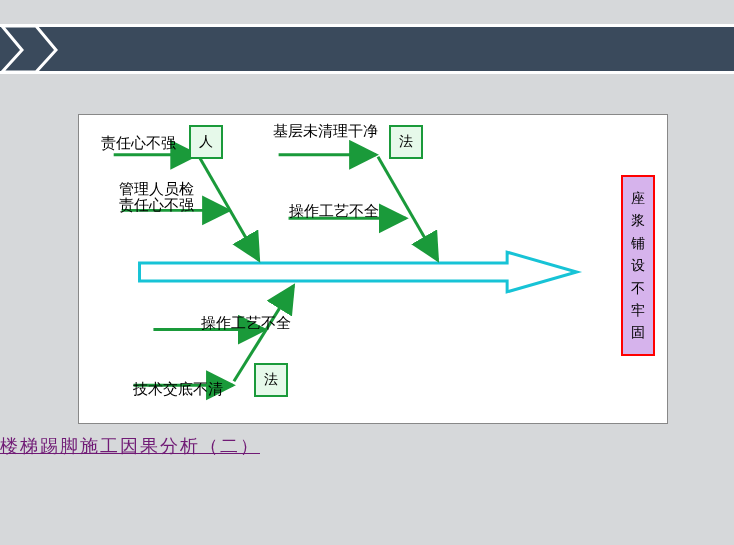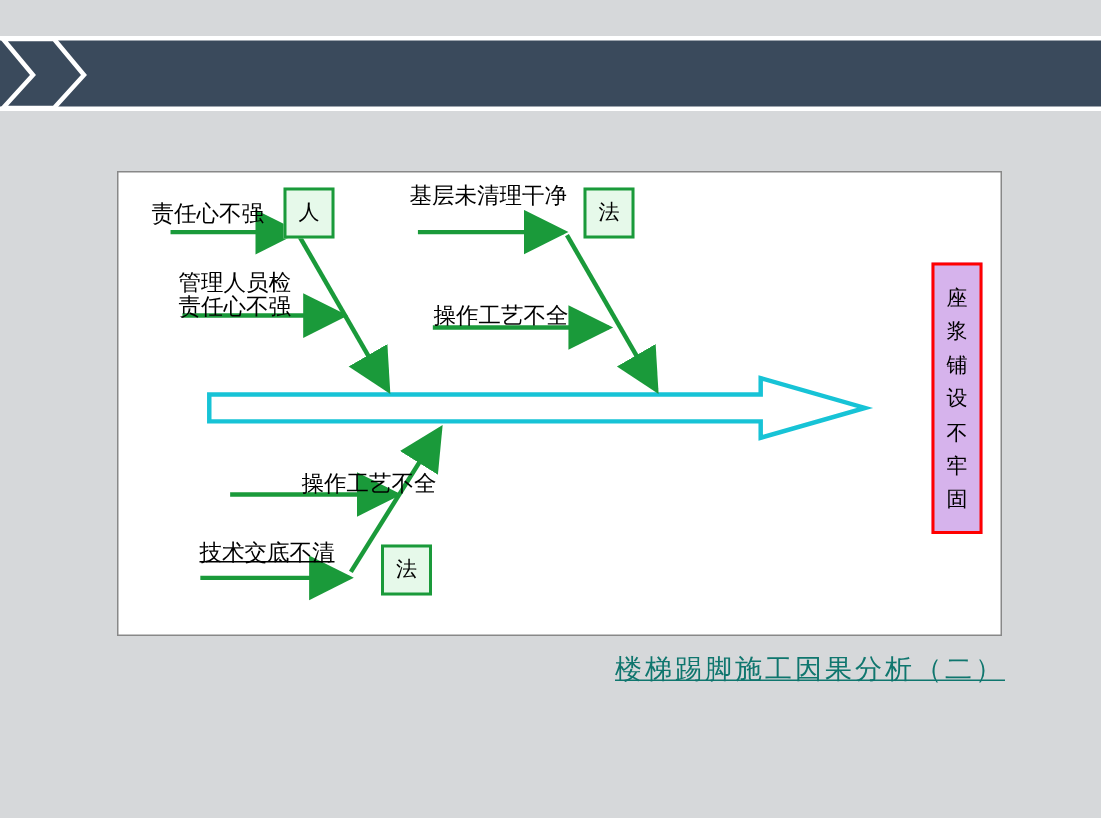--- a/index.html
+++ b/index.html
@@ -67,23 +67,23 @@
     font-size: 14px;
     text-align: center;
     line-height: 1.6;
   }
   .effect-box span { display: block; }
   .caption {
     position: absolute;
     top: 434px;
     left: 0;
     width: 670px;
-    text-align: right;
+    text-align: left;
     font-size: 18px;
-    color: #0f766e;
+    color: #701a75;
     text-decoration: underline;
     letter-spacing: 2px;
   }
 </style>
 </head>
 <body>
 
 <div class="header-band"></div>
 <svg class="header-chevron" width="80" height="60">
   <polygon points="2,26 36,26 56,50 36,72 2,72 22,50" fill="#3a4a5c" stroke="#fff" stroke-width="3" transform="translate(0,-20)"></polygon>
@@ -122,21 +122,21 @@
   <div class="cat-box" style="top:248px; left:175px;">
     <span>法</span>
   </div>
 
   <div class="label" style="top:18px; left:22px;">责任心不强</div>
   <div class="label" style="top:64px; left:40px;">管理人员检</div>
   <div class="label" style="top:80px; left:40px;">责任心不强</div>
   <div class="label" style="top:7px; left:194px;font-family:Liberation Serif, serif;">基层未清理干净</div>
   <div class="label" style="top:86px; left:210px;">操作工艺不全</div>
   <div class="label" style="top:198px; left:74px;margin-left:48px;">操作工艺不全</div>
-  <div class="label" style="top:244px; left:54px;text-decoration:underline;">技术交底不清</div>
+  <div class="label" style="top:264px; left:54px;">技术交底不清</div>
 
   <div class="effect-box" style="top:60px; right:12px;">
     <span>座</span>
     <span>浆</span>
     <span>铺</span>
     <span>设</span>
     <span>不</span>
     <span>牢</span>
     <span>固</span>
   </div>

